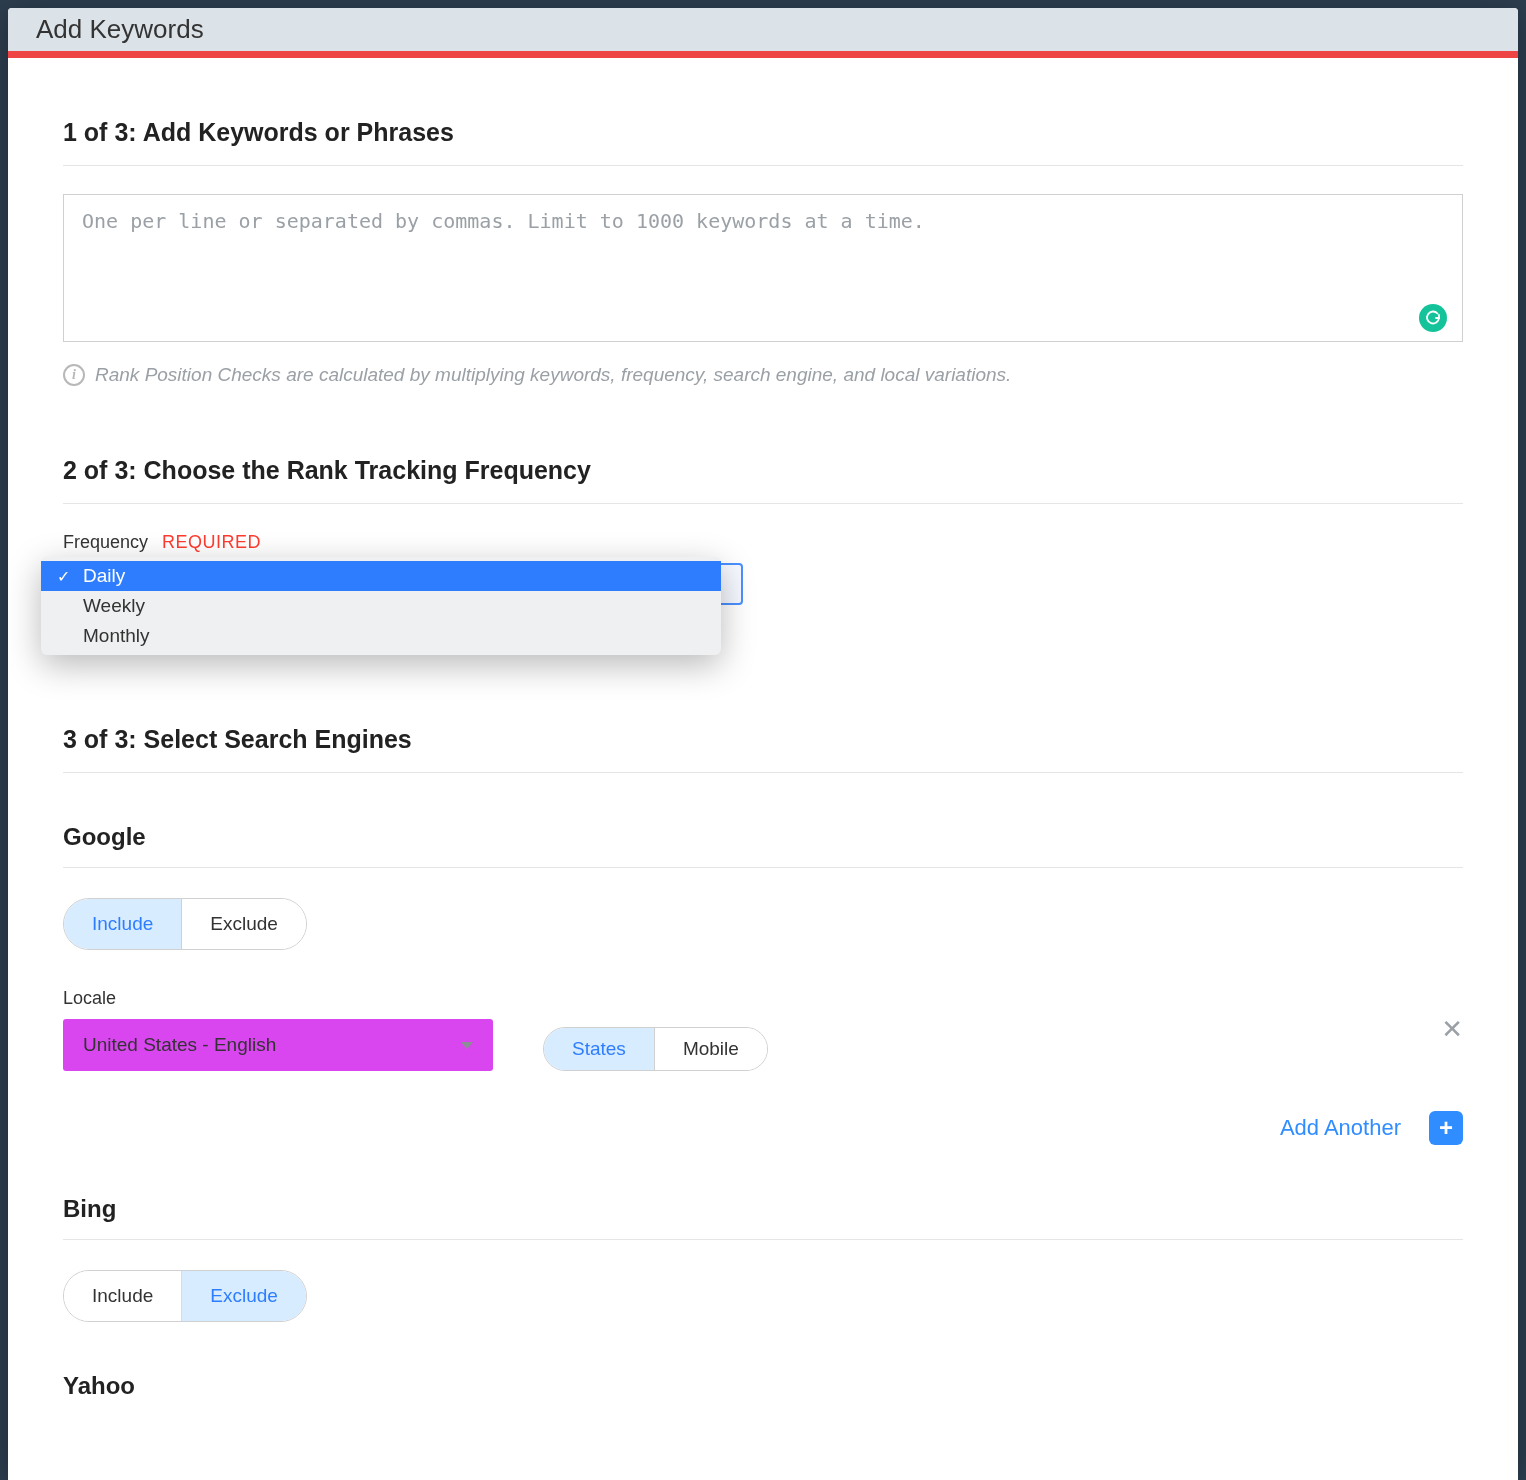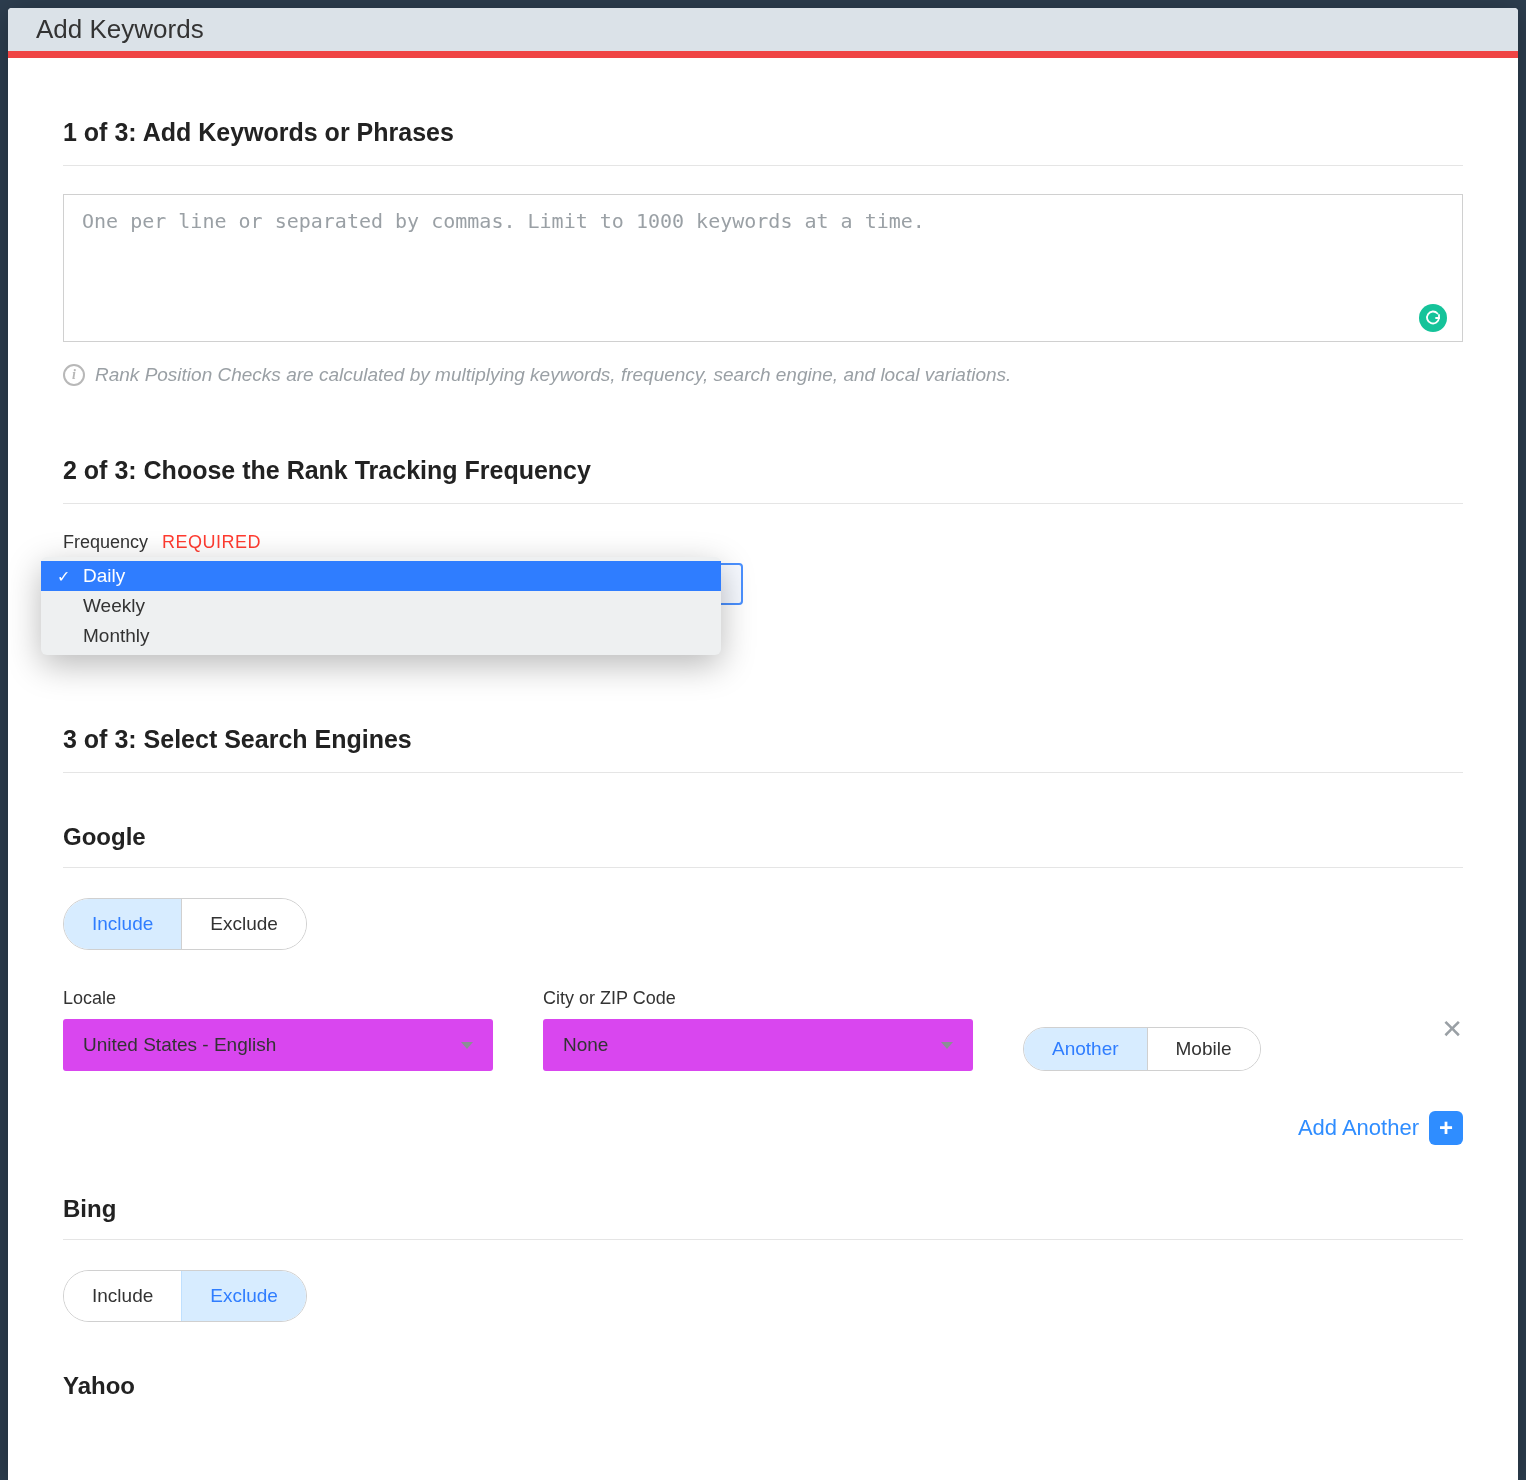--- a/index.html
+++ b/index.html
@@ -137,21 +137,21 @@
     color:#333;
     cursor:pointer;
   }
   .select-box .caret {
     width:0;height:0;border-left:6px solid transparent;border-right:6px solid transparent;border-top:7px solid #8a8f94;
   }
   .close-x {
     color:#9aa0a5; font-size:26px; cursor:pointer; align-self:center; margin-left:auto;
   }
   .add-another-row {
-    display:flex; justify-content:flex-end; align-items:center; gap:10px;
+    display:flex; justify-content:flex-end; align-items:center; gap:28px;
     margin-top:40px; margin-bottom:40px;
     font-size:22px;
   }
   .add-another-link { color:#2f8dff; cursor:pointer; }
   .plus-badge {
     width:34px; height:34px; border-radius:6px; background:#2f8dff; color:#fff;
     display:flex; align-items:center; justify-content:center; font-size:24px; font-weight:700;
   }
   .engine-block { margin-bottom:50px; }
   .freq-wrap { position:relative; margin-bottom:120px; }
@@ -219,30 +219,23 @@
       </div>
 
       <div class="locale-row">
         <div class="locale-col" style="width:430px;">
           <div class="col-label">Locale</div>
           <div class="select-box">
             <span>United States - English</span>
             <span class="caret"></span>
           </div>
         </div>
-        <div class="locale-col" style="width:430px;">
-          <div class="col-label">City or ZIP Code</div>
-          <div class="select-box">
-            <span>None</span>
-            <span class="caret"></span>
-          </div>
-        </div>
         <div class="locale-col" style="justify-content:flex-end;">
           <div class="seg-pill" style="height:44px;">
-            <div class="seg active">Another</div>
+            <div class="seg active">States</div>
             <div class="seg">Mobile</div>
           </div>
         </div>
         <div class="close-x">✕</div>
       </div>
 
       <div class="add-another-row">
         <span class="add-another-link">Add Another</span>
         <span class="plus-badge">+</span>
       </div>

